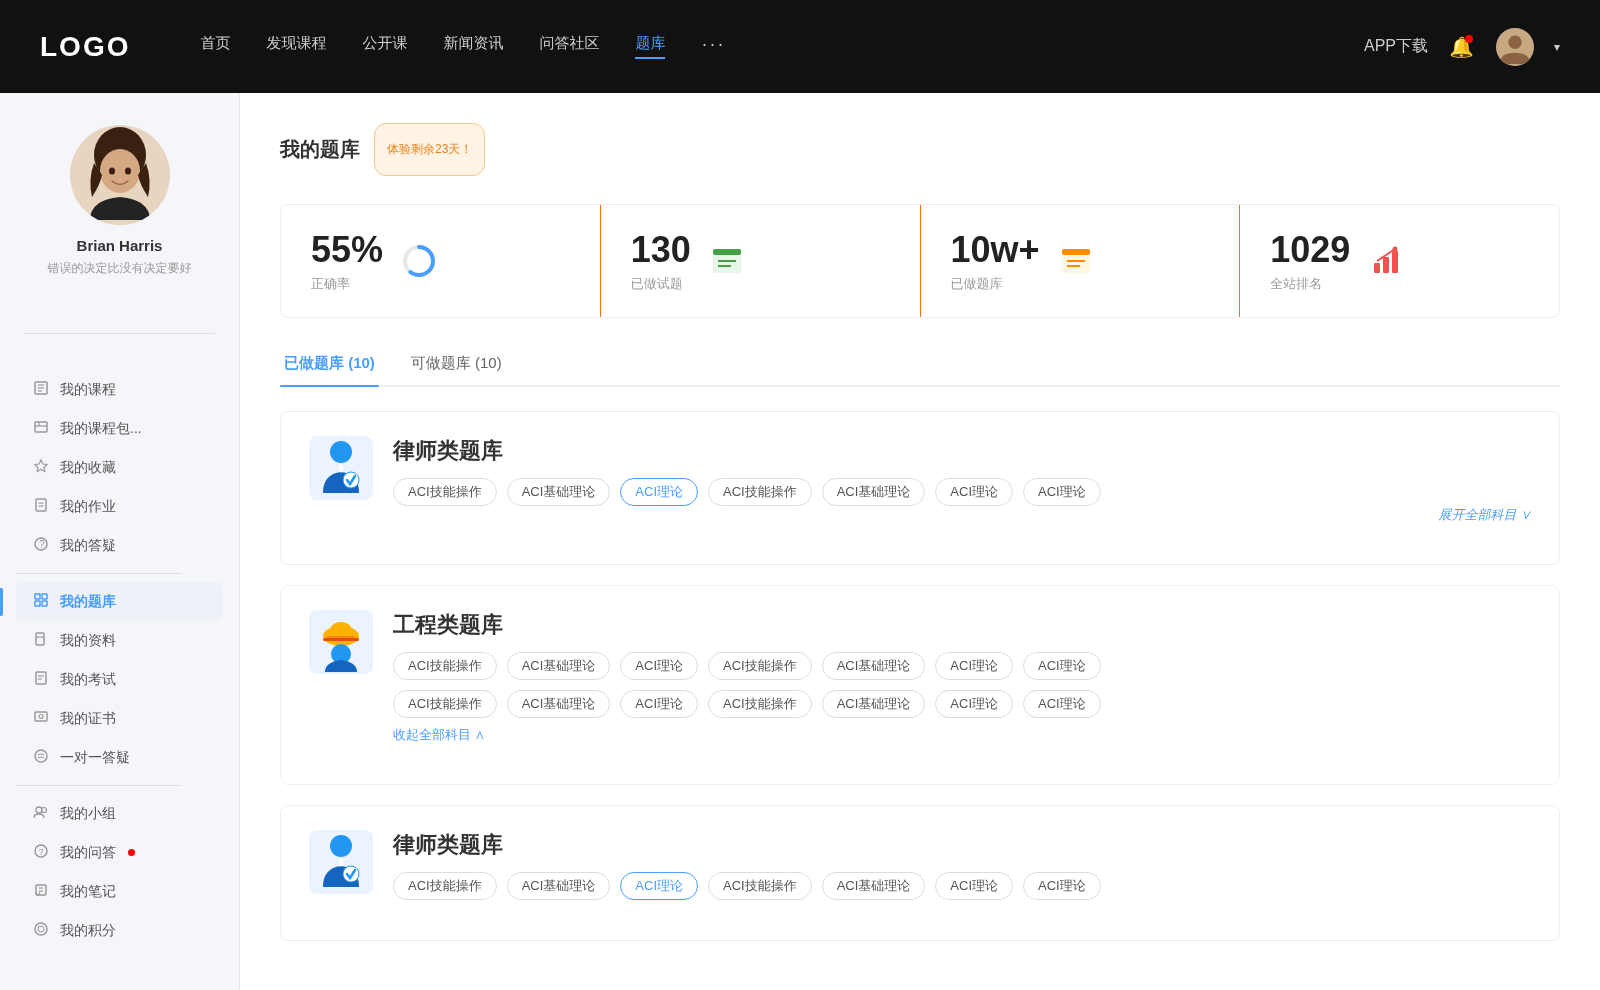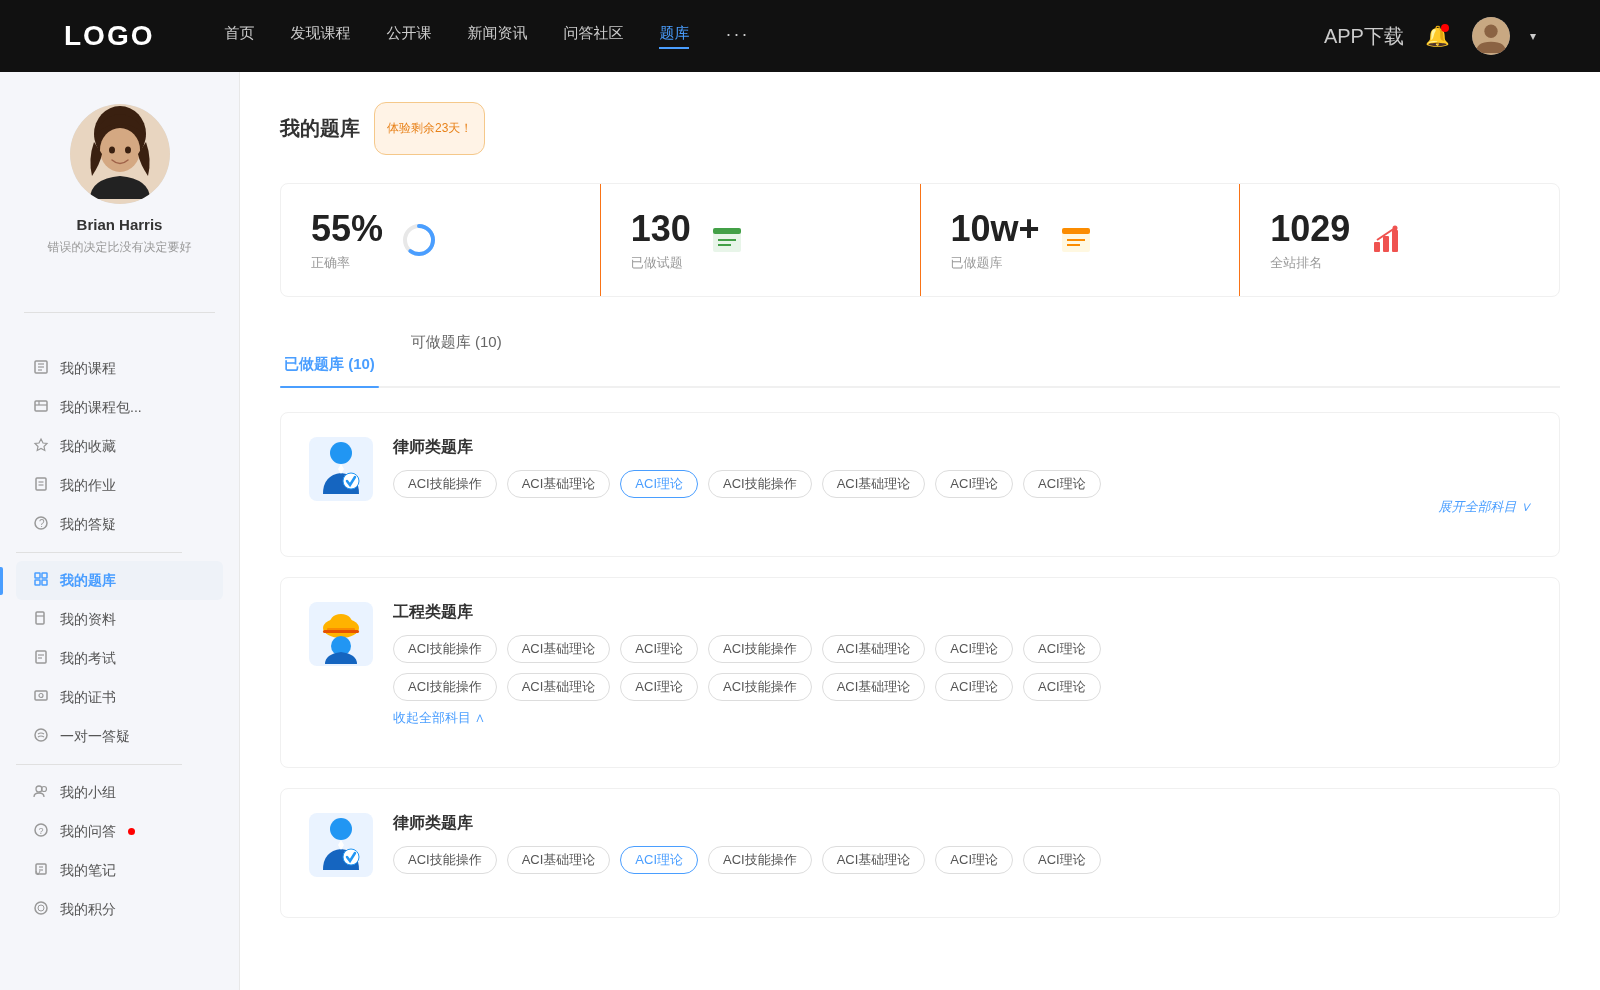--- a/index.html
+++ b/index.html
@@ -1,25 +1,25 @@
 <!DOCTYPE html>
 <html><head>
   <meta charset="utf-8">
   <style>
     * { margin: 0; padding: 0; box-sizing: border-box; }
     body { font-family: 'PingFang SC', 'Microsoft YaHei', sans-serif; background: #f0f2f5; width: 1600px; height: 990px; overflow: hidden; }
 
     
-    .nav { background: #111; height: 72px; display: flex; align-items: center; padding: 0 64px; gap: 40px; text-align: right; }
+    .nav { background: #111; height: 93px; display: flex; align-items: center; padding: 0 40px; gap: 40px; text-align: right; }
     .nav-logo { color: #fff; font-size: 28px; font-weight: bold; letter-spacing: 2px; margin-right: 30px; }
     .nav-items { display: flex; gap: 36px; flex: 1; }
     .nav-item { color: #ccc; font-size: 15px; cursor: pointer; text-decoration: none; }
     .nav-item.active { color: #4a9eff; border-bottom: 2px solid #4a9eff; padding-bottom: 4px; }
     .nav-right { display: flex; align-items: center; gap: 20px; margin-left: auto; }
-    .nav-app { color: #ccc; font-size: 20px; }
+    .nav-app { color: #ccc; font-size: 16px; }
     .nav-bell { position: relative; width: 28px; height: 28px; display: flex; align-items: center; justify-content: center; }
     .nav-bell-icon { color: #ccc; font-size: 20px; }
     .nav-bell-dot { position: absolute; top: 2px; right: 3px; width: 8px; height: 8px; background: #f00; border-radius: 50%; }
     .nav-avatar { width: 38px; height: 38px; border-radius: 50%; background: #888; overflow: hidden; display: flex; align-items: center; justify-content: center; }
     .nav-dropdown-arrow { color: #ccc; font-size: 12px; }
 
     
     .layout { display: flex; height: calc(990px - 72px); }
 
     
@@ -50,28 +50,28 @@
     .stats-row { display: flex; gap: 0; border: 1px solid #f0f0f0; border-radius: 8px; margin-bottom: 28px; overflow: hidden; }
     .stat-card { flex: 1; padding: 24px 30px; display: flex; align-items: center; gap: 16px; border-right: 1px solid #f97316; }
     .stat-card:last-child { border-right: none; }
     .stat-number { font-size: 36px; font-weight: 600; color: #222; }
     .stat-label { font-size: 13px; color: #999; margin-top: 4px; }
     .stat-icon { width: 40px; height: 40px; display: flex; align-items: center; justify-content: center; }
 
     
     .tabs { display: flex; gap: 28px; margin-bottom: 24px; border-bottom: 2px solid #f0f0f0; }
     .tab { padding: 8px 4px 12px; font-size: 15px; color: #666; cursor: pointer; position: relative; }
-    .tab.active { color: #4a9eff; font-weight: 600; margin-top: 22px; }
+    .tab.active { color: #4a9eff; font-weight: 600; }
     .tab.active::after { content: ''; position: absolute; bottom: -2px; left: 0; width: 100%; height: 2px; background: #4a9eff; border-radius: 1px; }
 
     
     .qbank-section { border: 1px solid #f0f0f0; border-radius: 8px; margin-bottom: 20px; padding: 24px 28px; }
     .qbank-header { display: flex; align-items: flex-start; gap: 20px; margin-bottom: 16px; }
     .qbank-icon { width: 64px; height: 64px; display: flex; align-items: center; justify-content: center; background: #eaf3ff; border-radius: 8px; flex-shrink: 0; }
-    .qbank-title { font-size: 16px; font-weight: 600; color: #333; margin-bottom: 12px; }
+    .qbank-title { font-size: 22px; font-weight: 600; color: #333; margin-bottom: 12px; }
     .qbank-tags { display: flex; flex-wrap: wrap; gap: 10px; }
     .tag { padding: 4px 14px; border: 1px solid #ddd; border-radius: 20px; font-size: 13px; color: #555; cursor: pointer; }
     .tag.active { border-color: #4a9eff; color: #4a9eff; background: #fff; }
     .expand-link { text-align: right; color: #4a9eff; font-size: 13px; cursor: pointer; margin-top: 0; font-style: italic; }
     .collapse-link { text-align: left; color: #4a9eff; font-size: 13px; cursor: pointer; margin-top: 8px; }
     .qbank-tags-row2 { display: flex; flex-wrap: wrap; gap: 10px; margin-top: 10px; }
 
     
     .main::-webkit-scrollbar { width: 6px; }
     .main::-webkit-scrollbar-track { background: #f0f0f0; }

